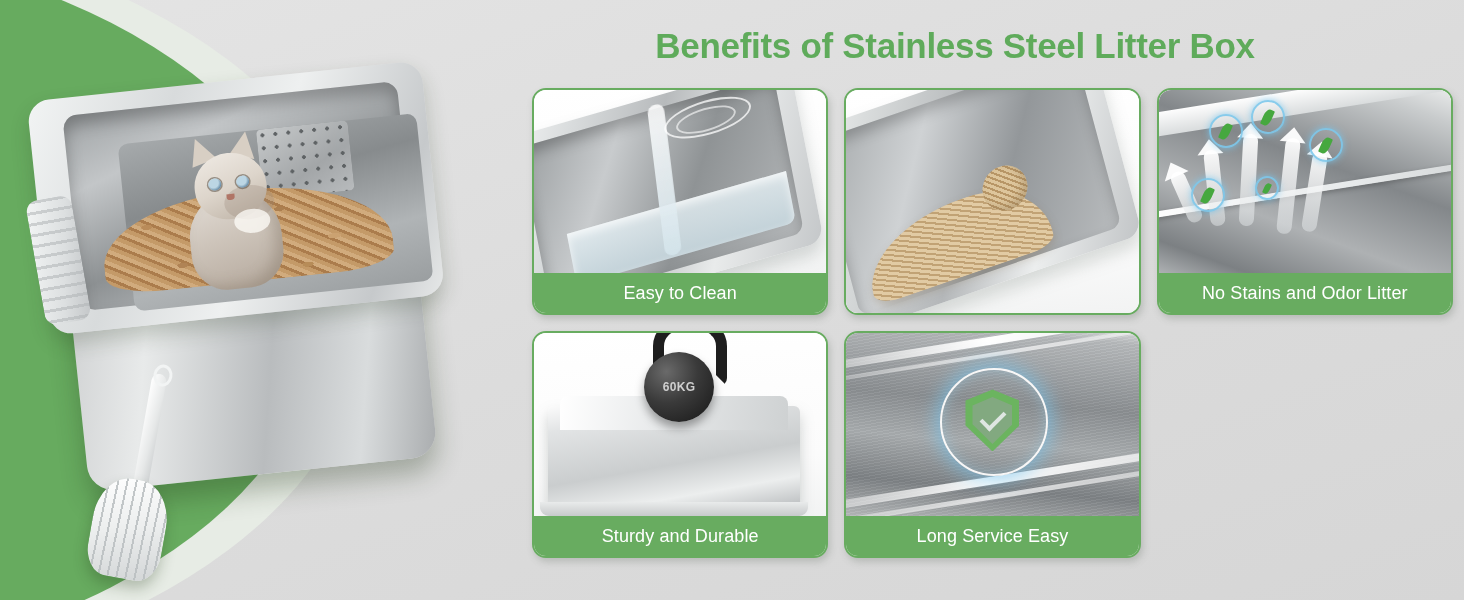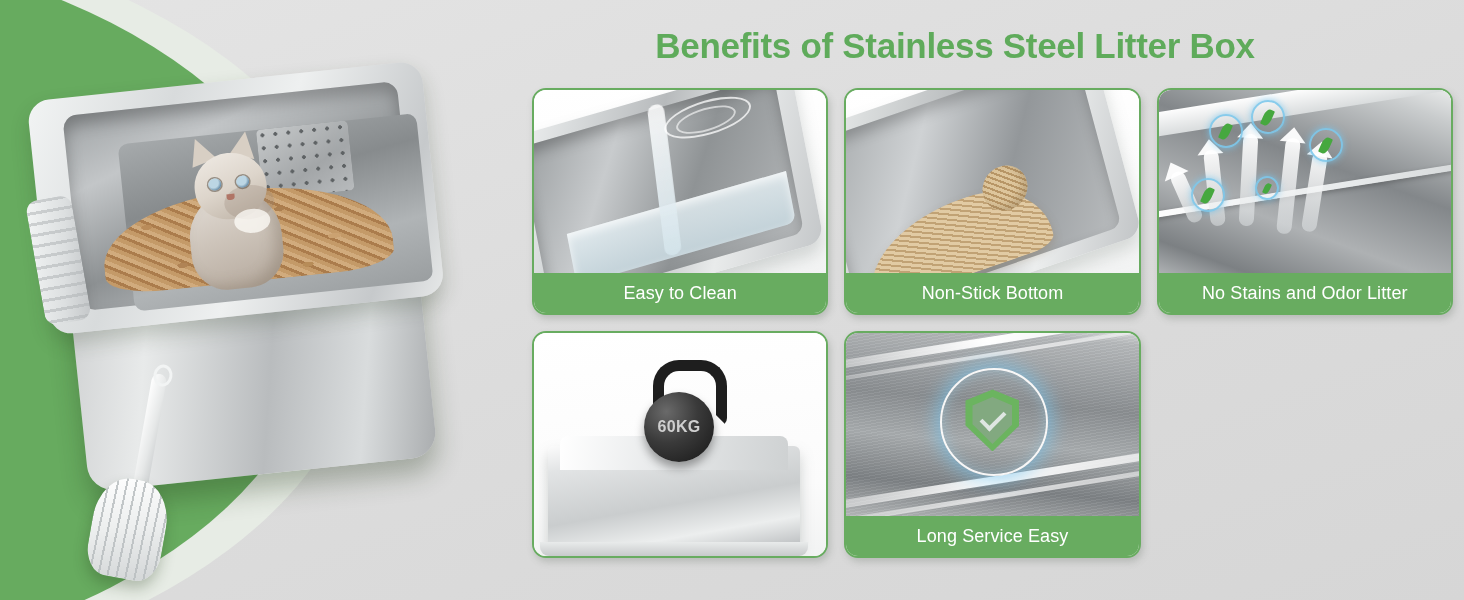--- a/index.html
+++ b/index.html
@@ -531,21 +531,21 @@
     position: absolute;
     left: 8px; top: 32px;
     width: 70px; height: 70px;
     border-radius: 50%;
     background: radial-gradient(circle at 32% 28%, #6a6a6a 0%, #3a3a3a 45%, #161616 100%);
     display: flex; align-items: center; justify-content: center;
     box-shadow: 0 6px 10px rgba(0,0,0,.35);
   }
   .kettle-label {
     color: #cfcfcf;
-    font-size: 16px;
+    font-size: 12px;
     font-weight: bold;
     letter-spacing: .3px;
   }
 
   
   .c6-steel {
     position: absolute;
     left: -10px; top: -10px; right: -10px; bottom: -10px;
     background:
       repeating-linear-gradient(170deg, rgba(255,255,255,.05) 0 1px, rgba(0,0,0,.03) 1px 3px),
@@ -655,21 +655,20 @@
 
       <div class="card">
         <div class="card-media">
           <div class="pan c2-pan">
             <div class="c2-pan-in">
               <div class="c2-sand"></div>
               <div class="c2-clump"></div>
             </div>
           </div>
         </div>
-        <div class="card-caption">Non-Stick Bottom</div>
       </div>
 
       <div class="card">
         <div class="card-media">
           <div class="c3-box">
             <div class="c3-toprim"></div>
             <div class="c3-rimline"></div>
 
             <div class="arrow" style="left:34px; top:86px; height:54px; transform:rotate(-24deg);"></div>
             <div class="arrow" style="left:62px; top:66px; height:76px; transform:rotate(-6deg);"></div>
@@ -705,20 +704,21 @@
             <div class="c5-slab-top"></div>
             <div class="c5-slab-foot"></div>
             <div class="kettle">
               <div class="kettle-handle"></div>
               <div class="kettle-ball">
                 <span class="kettle-label">60KG</span>
               </div>
             </div>
           </div>
         </div>
+        <div class="card-caption">Sturdy and Durable</div>
       </div>
 
       <div class="card full">
         <div class="card-media">
           <div class="c6-steel">
             <div class="c6-streak" style="left:-12px; top:8px; width:130%;"></div>
             <div class="c6-streak" style="left:-12px; top:24px; width:130%; height:4px; opacity:.7;"></div>
             <div class="c6-streak" style="left:-12px; top:148px; width:130%;"></div>
             <div class="c6-streak" style="left:-12px; top:166px; width:130%; height:5px; opacity:.75;"></div>
             <div class="shield-glow"></div>

